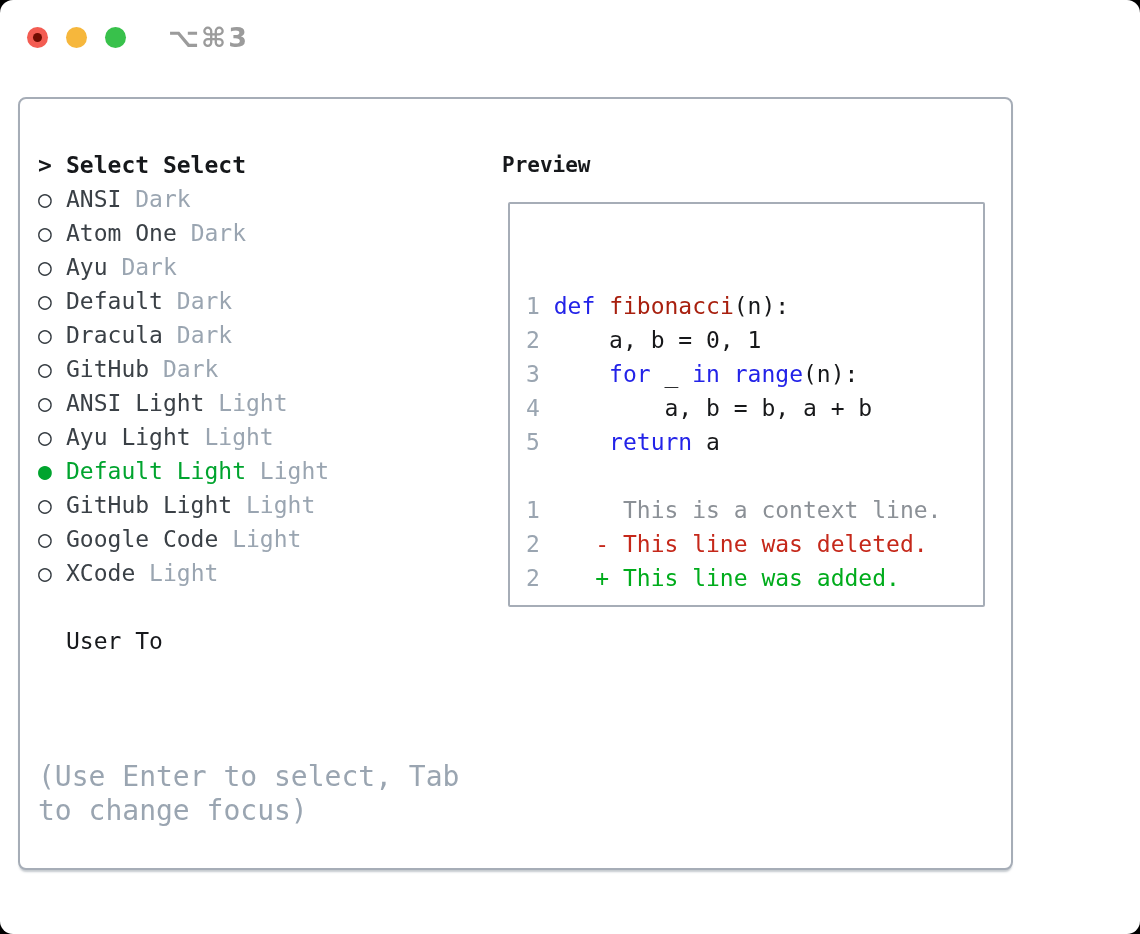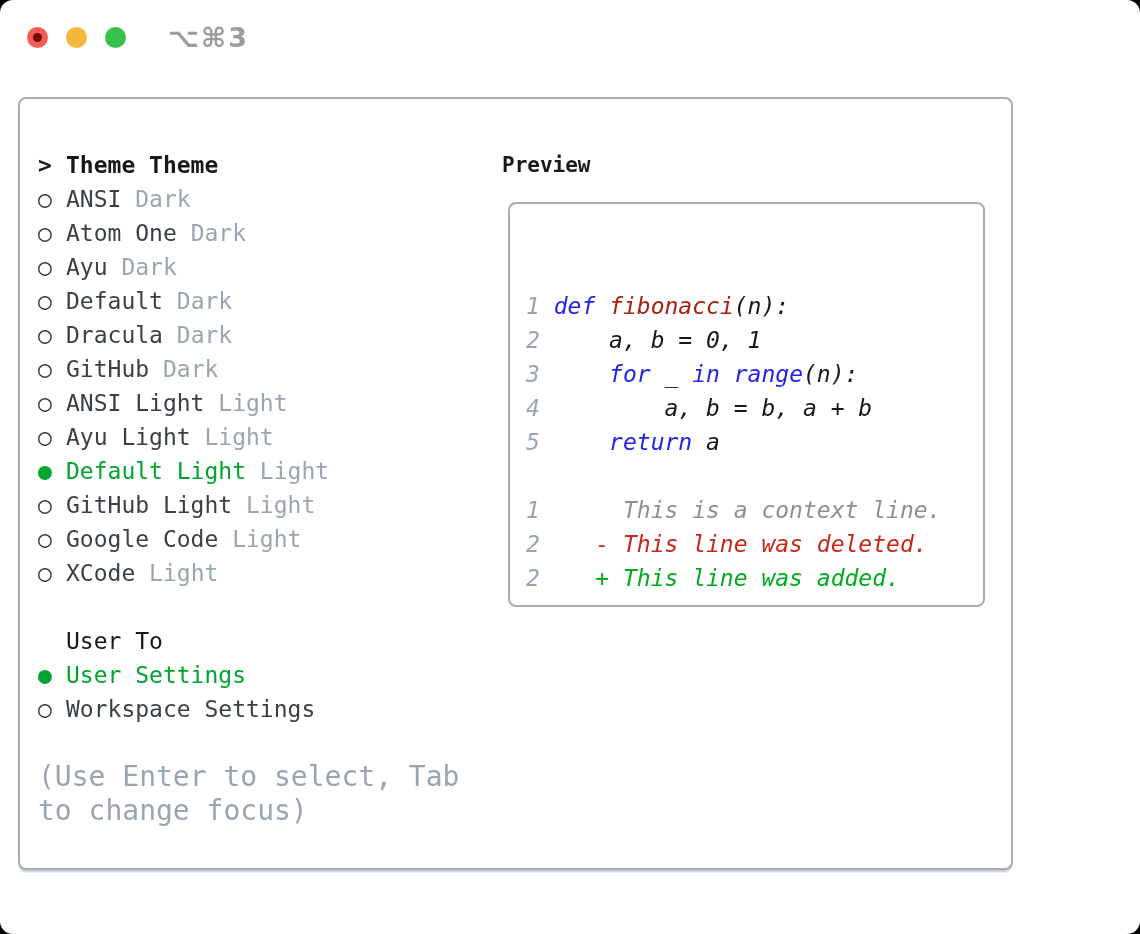--- a/index.html
+++ b/index.html
@@ -98,24 +98,23 @@
   .preview-title {
     font-size: 21px;
     line-height: 34px;
     font-weight: bold;
     color: var(--text_primary);
   }
   .preview-box {
     left: 488px; top: 103px;
     width: 473px; height: 401px;
     border: 2px solid var(--border);
-    border-radius: 8px;
+    border-radius: 2px;
     background: #ffffff;
     overflow: hidden;
-    font-style: italic;
   }
   .code {
     margin: 0;
     padding: 47px 0 0 16px;
     font-family: "DejaVu Sans Mono", "Liberation Mono", monospace;
     font-size: 23px;
     line-height: 34px;
   }
   .code .ln  { color: var(--line_number); }
   .code .pl  { color: var(--code_plain); }
@@ -136,27 +135,26 @@
           <span class="dot"></span>
         </span>
       <span class="light yellow"></span>
       <span class="light green"></span>
     </div>
     <div class="window-title">⌥⌘3</div>
   </div>
 
   <div class="panel">
 
-    <div class="abs row" style="left:18px; top:49px;"><span class="mk cursor">&gt;</span><span class="hdr">Theme Theme</span></div>
+    <div class="abs row" style="left:18px; top:49px;"><span class="mk cursor">&gt;</span><span class="hdr">Select Select</span></div>
 
     <div class="abs" style="left:18px; top:83px;" id="theme-list"><div class="row"><span class="mk">○</span><span class="nm">ANSI</span><span class="sfx"> Dark</span></div><div class="row"><span class="mk">○</span><span class="nm">Atom One</span><span class="sfx"> Dark</span></div><div class="row"><span class="mk">○</span><span class="nm">Ayu</span><span class="sfx"> Dark</span></div><div class="row"><span class="mk">○</span><span class="nm">Default</span><span class="sfx"> Dark</span></div><div class="row"><span class="mk">○</span><span class="nm">Dracula</span><span class="sfx"> Dark</span></div><div class="row"><span class="mk">○</span><span class="nm">GitHub</span><span class="sfx"> Dark</span></div><div class="row"><span class="mk">○</span><span class="nm">ANSI Light</span><span class="sfx"> Light</span></div><div class="row"><span class="mk">○</span><span class="nm">Ayu Light</span><span class="sfx"> Light</span></div><div class="row"><span class="mk sel">●</span><span class="nm sel">Default Light</span><span class="sfx"> Light</span></div><div class="row"><span class="mk">○</span><span class="nm">GitHub Light</span><span class="sfx"> Light</span></div><div class="row"><span class="mk">○</span><span class="nm">Google Code</span><span class="sfx"> Light</span></div><div class="row"><span class="mk">○</span><span class="nm">XCode</span><span class="sfx"> Light</span></div></div>
 
     <div class="abs row" style="left:18px; top:525px;"><span class="mk"></span><span class="hdr2">User To</span></div>
 
-    <div class="abs" style="left:18px; top:559px;" id="apply-list"><div class="row"><span class="mk sel">●</span><span class="nm sel">User Settings</span></div><div class="row"><span class="mk">○</span><span class="nm">Workspace Settings</span></div></div>
 
     <div class="abs help" style="left:18px; top:661px;">(Use Enter to select, Tab to change focus)</div>
 
     <div class="abs preview-title" style="left:482px; top:49px;">Preview</div>
 
     <div class="abs preview-box">
       <pre class="code" id="code-block"><div><span class="ln">1</span><span class="pl"> </span><span class="kw">def</span><span class="pl"> </span><span class="fn">fibonacci</span><span class="pl">(n):</span></div><div><span class="ln">2</span><span class="pl">     a, b = 0, 1</span></div><div><span class="ln">3</span><span class="pl">     </span><span class="kw">for</span><span class="pl"> _ </span><span class="kw">in</span><span class="pl"> </span><span class="kw">range</span><span class="pl">(n):</span></div><div><span class="ln">4</span><span class="pl">         a, b = b, a + b</span></div><div><span class="ln">5</span><span class="pl">     </span><span class="kw">return</span><span class="pl"> a</span></div><div><span class="ln"></span><span class="pl"> </span></div><div><span class="ln">1</span><span class="ctx">      This is a context line.</span></div><div><span class="ln">2</span><span class="del">    - This line was deleted.</span></div><div><span class="ln">2</span><span class="add">    + This line was added.</span></div></pre>
     </div>
 
   </div>

